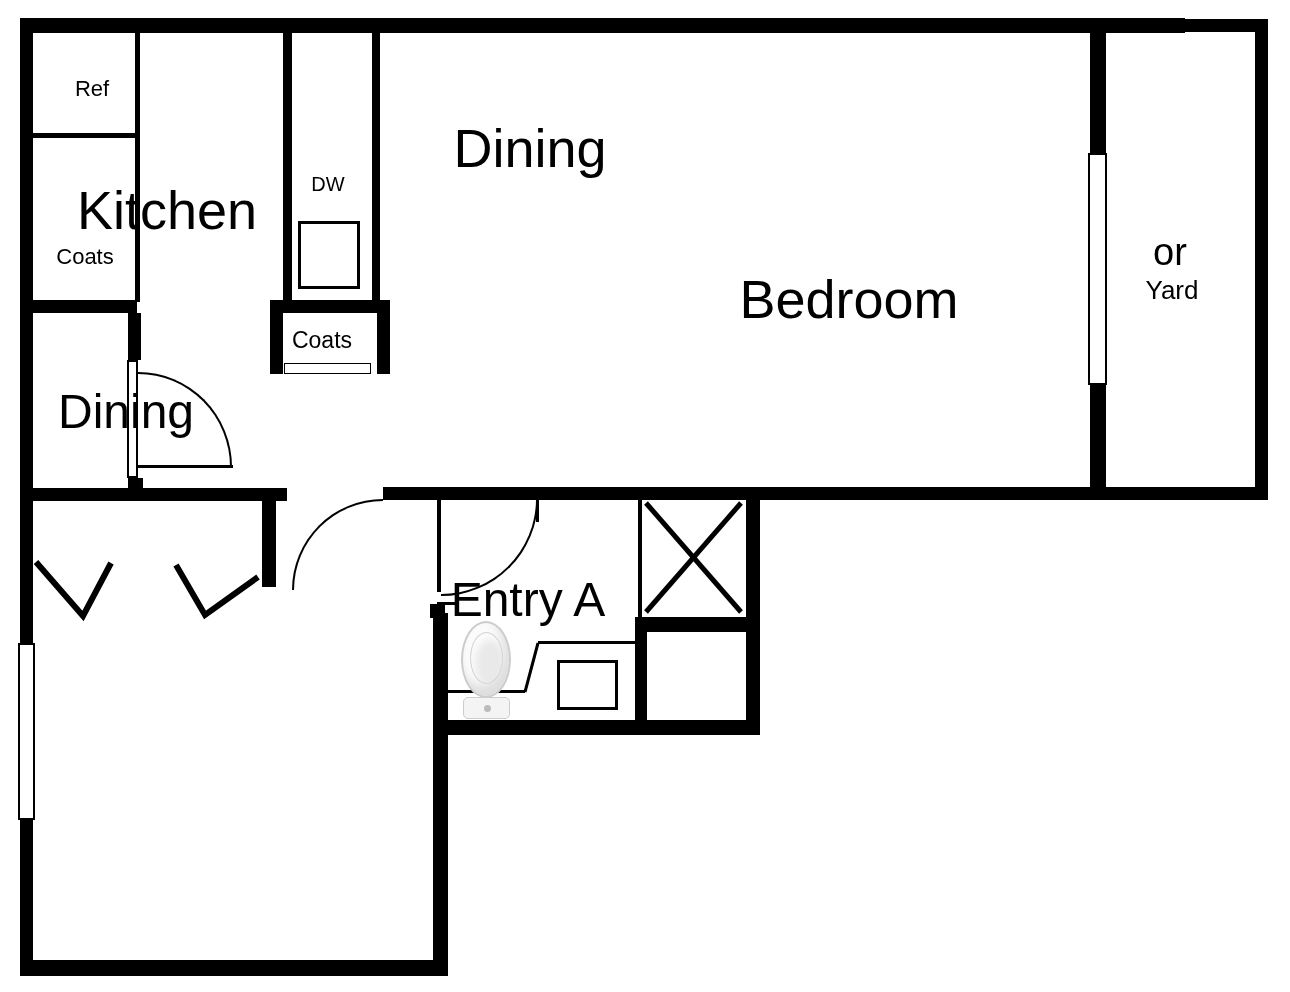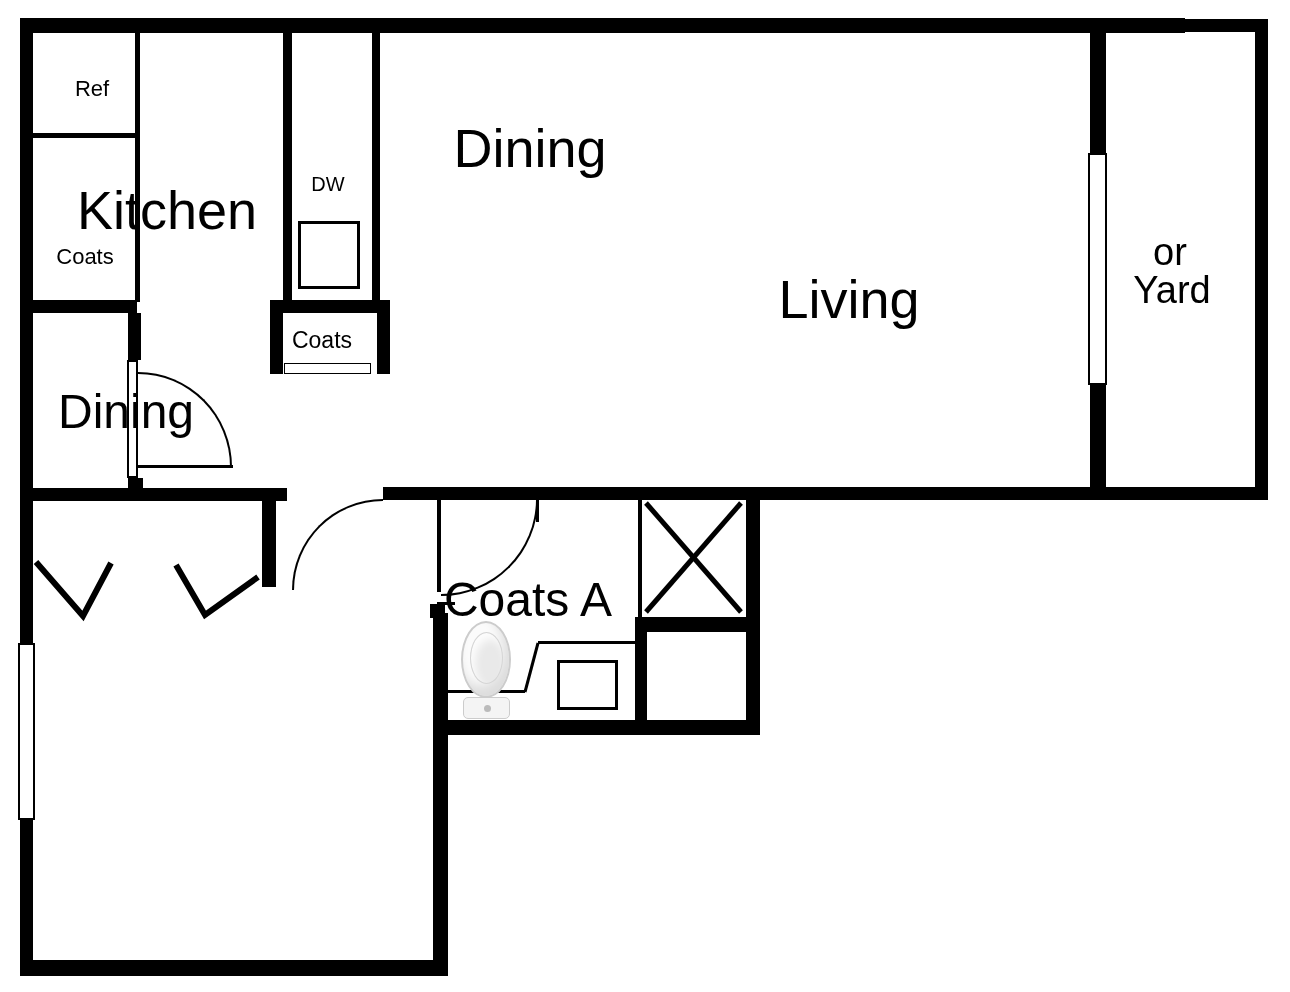--- a/index.html
+++ b/index.html
@@ -79,24 +79,24 @@
   <svg class="svglayer" width="1290" height="992" viewBox="0 0 1290 992">
     <line x1="646" y1="503" x2="741" y2="612" stroke="#000" stroke-width="5"></line>
     <line x1="741" y1="503" x2="646" y2="612" stroke="#000" stroke-width="5"></line>
     <polyline points="36,562 83,616 111,563" fill="none" stroke="#000" stroke-width="6"></polyline>
     <polyline points="176,565 205,615 258,577" fill="none" stroke="#000" stroke-width="6"></polyline>
     <line x1="525" y1="692" x2="538" y2="643" stroke="#000" stroke-width="3"></line>
   </svg>
 
   <div class="label" style="left:530px;top:148px;font-size:54px;">Dining</div>
   <div class="label" style="left:167px;top:210px;font-size:54px;">Kitchen</div>
-  <div class="label" style="left:849px;top:299px;font-size:54px;">Living</div>
+  <div class="label" style="left:849px;top:299px;font-size:54px;">Bedroom</div>
   <div class="label" style="left:126px;top:412px;font-size:48px;">Dining</div>
   <div class="label" style="left:322px;top:340px;font-size:23px;">Coats</div>
-  <div class="label" style="left:528px;top:600px;font-size:48px;">Coats A</div>
+  <div class="label" style="left:528px;top:600px;font-size:48px;">Entry A</div>
   <div class="label" style="left:1170px;top:237px;font-size:38px;margin-top:15px;">or</div>
-  <div class="label" style="left:1172px;top:290px;font-size:38px;">Yard</div>
+  <div class="label" style="left:1172px;top:290px;font-size:26px;">Yard</div>
 
   <div class="label" style="left:92px;top:89px;font-size:22px;">Ref</div>
   <div class="label" style="left:85px;top:257px;font-size:22px;">Coats</div>
   <div class="label" style="left:328px;top:184px;font-size:20px;text-align:right;">DW</div>
 
 </div>
 
 </body></html>

